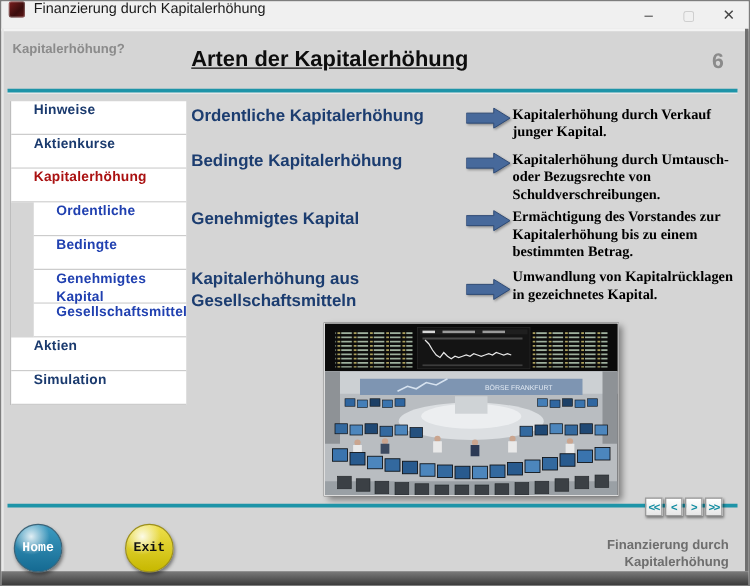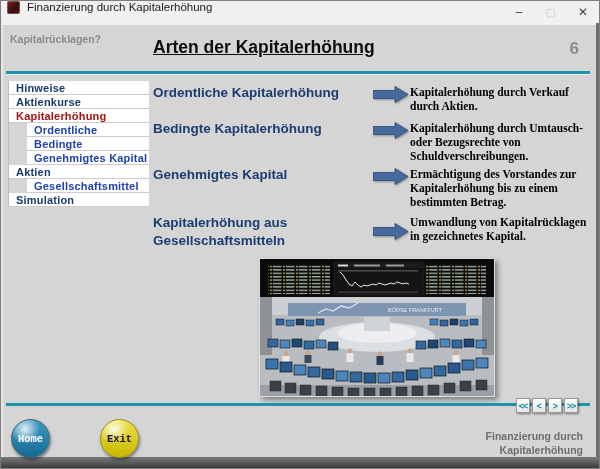--- a/index.html
+++ b/index.html
@@ -27,22 +27,22 @@
     background:linear-gradient(#7b7b7b,#3c3c3c);}
   
   .brand{position:absolute;left:9px;top:32px;font-size:10.5px;font-weight:bold;
     color:#8b8b8b;line-height:1.3;}
   .page-title{position:absolute;left:152px;top:36px;font-size:17.5px;font-weight:bold;color:#0d0d0d;text-decoration:underline;}
   .page-number{position:absolute;right:20px;top:38px;font-size:17px;font-weight:bold;color:#8b8b8b;}
   .rule-top{position:absolute;left:5px;right:9px;top:70px;height:3px;background:#1e94a8;
     box-shadow:0 1px 0 rgba(255,255,255,.6);}
   
   .menu{position:absolute;left:8px;top:80px;width:140px;box-shadow:-1px 0 0 #bdbdbd;}
-  .menu-item{height:14px;background:#ffffff;border-bottom:1px solid #cccccc;
-    font-size:11px;font-weight:bold;line-height:15px;padding-left:7px;
+  .menu-item{height:27px;background:#ffffff;border-bottom:1px solid #cccccc;
+    font-size:11px;font-weight:bold;line-height:15px;padding-left:18px;
     color:#1a3a6e;cursor:pointer;letter-spacing:.2px;box-sizing:border-box;}
   .menu-item.sub{margin-left:18px;color:#2040b0;}
   .menu-item.active{color:#aa1111;}
   
   .crow{position:absolute;left:152px;right:10px;}
   .crow.r1{top:83px;} .crow.r2{top:119px;} .crow.r3{top:165px;} .crow.r4{top:213px;}
   .crow .heading{position:absolute;left:0;top:0;width:216px;font-size:13.5px;
     font-weight:bold;color:#1c3d70;line-height:1.3;}
   .crow .arrow{position:absolute;left:220px;top:2px;filter:drop-shadow(1px 1px 1px rgba(0,0,0,.35));}
   .crow.r4 .arrow{top:9px;}
@@ -92,44 +92,44 @@
       <span class="win-btn">✕</span>
     </div>
   </div>
 
   <div class="bevel-top"></div>
   <div class="bevel-left"></div>
   <div class="bevel-right"></div>
   <div class="bevel-bottom"></div>
 
   <div class="brand">
-    <div>Kapitalrücklagen?</div>
+    <div>Kapitalerhöhung?</div>
   </div>
   <div class="page-title">Arten der Kapitalerhöhung</div>
   <div class="page-number">6</div>
   <div class="rule-top"></div>
 
   <div class="menu">
     <div class="menu-item">Hinweise</div>
     <div class="menu-item">Aktienkurse</div>
     <div class="menu-item active">Kapitalerhöhung</div>
     <div class="menu-item sub">Ordentliche</div>
     <div class="menu-item sub">Bedingte</div>
     <div class="menu-item sub">Genehmigtes Kapital</div>
+    <div class="menu-item sub">Gesellschaftsmittel</div>
     <div class="menu-item">Aktien</div>
-    <div class="menu-item sub">Gesellschaftsmittel</div>
     <div class="menu-item">Simulation</div>
   </div>
 
   <div class="crow r1">
     <div class="heading">Ordentliche Kapitalerhöhung</div>
     <svg class="arrow" width="36" height="17" viewBox="0 0 36 17">
       <polygon points="0,4.5 22,4.5 22,0.5 35,8.5 22,16.5 22,12.5 0,12.5" fill="#47699b" stroke="#2e4a75" stroke-width="0.8"></polygon>
     </svg>
-    <div class="desc">Kapitalerhöhung durch Verkauf durch Aktien.</div>
+    <div class="desc">Kapitalerhöhung durch Verkauf junger Kapital.</div>
   </div>
   <div class="crow r2">
     <div class="heading">Bedingte Kapitalerhöhung</div>
     <svg class="arrow" width="36" height="17" viewBox="0 0 36 17">
       <polygon points="0,4.5 22,4.5 22,0.5 35,8.5 22,16.5 22,12.5 0,12.5" fill="#47699b" stroke="#2e4a75" stroke-width="0.8"></polygon>
     </svg>
     <div class="desc">Kapitalerhöhung durch Umtausch- oder Bezugsrechte von Schuldverschreibungen.</div>
   </div>
   <div class="crow r3">
     <div class="heading">Genehmigtes Kapital</div>

